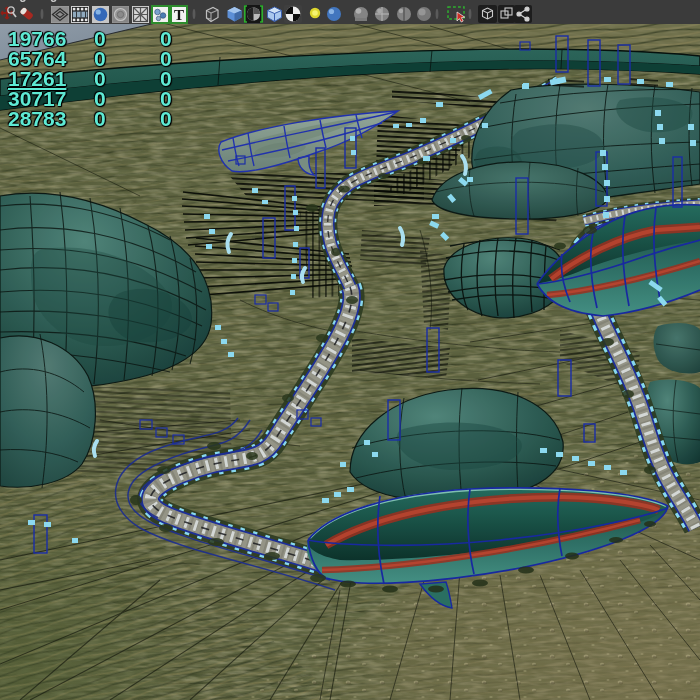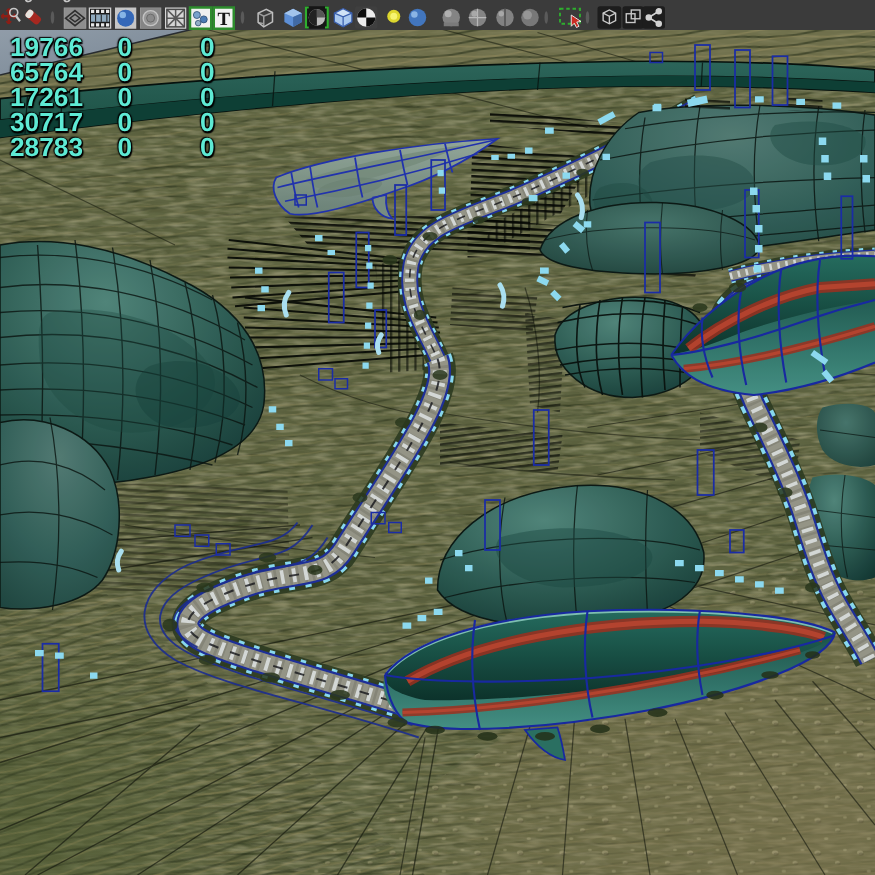--- a/index.html
+++ b/index.html
@@ -535,21 +535,21 @@
 <rect x="0" y="0" width="700" height="700" fill="#000" opacity="0.045"></rect>
 </svg>
 
 <div class="nums">
 <div class="nr" style="left:8px;top:27px;">19766</div>
 <div class="nr" style="left:94px;top:27px;">0</div>
 <div class="nr" style="left:160px;top:27px;">0</div>
 <div class="nr" style="left:8px;top:47px;">65764</div>
 <div class="nr" style="left:94px;top:47px;">0</div>
 <div class="nr" style="left:160px;top:47px;">0</div>
-<div class="nr" style="left:8px;top:67px;">17261</div>
+<div class="nr" style="left:8px;top:67px;text-decoration:underline;">17261</div>
 <div class="nr" style="left:94px;top:67px;">0</div>
 <div class="nr" style="left:160px;top:67px;">0</div>
 <div class="nr" style="left:8px;top:87px;">30717</div>
 <div class="nr" style="left:94px;top:87px;">0</div>
 <div class="nr" style="left:160px;top:87px;">0</div>
 <div class="nr" style="left:8px;top:107px;">28783</div>
 <div class="nr" style="left:94px;top:107px;">0</div>
 <div class="nr" style="left:160px;top:107px;">0</div>
 </div>
 

